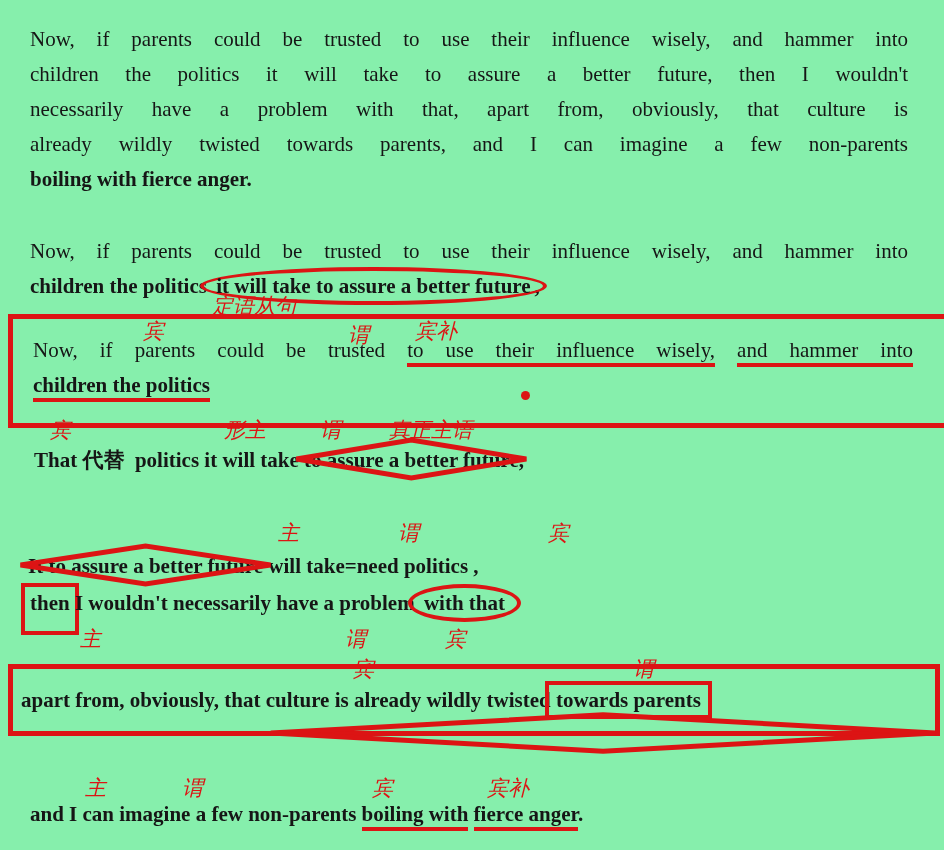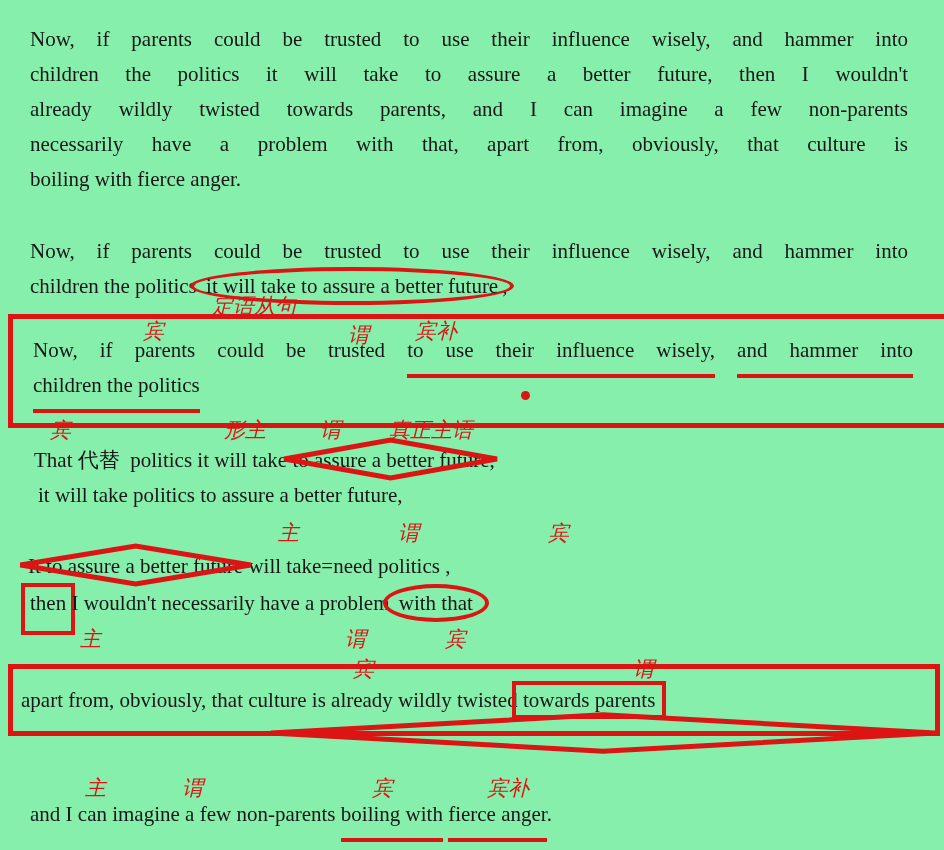--- a/index.html
+++ b/index.html
@@ -4,38 +4,38 @@
 <style>
   :root { --red:#dc1414; --ink:#161616; }
   html,body { margin:0; padding:0; background:#ffffff; }
   .page {
     position:relative; width:944px; height:850px; background:#86efac;
     font-family:"Liberation Serif","DejaVu Serif",serif;
     color:var(--ink); font-size:21px; overflow:hidden;
   }
   .abs { position:absolute; }
   .jline { text-align:justify; text-align-last:justify; line-height:35px; }
-  .nline { line-height:35px; white-space:nowrap; }
+  .nline { line-height:35px; white-space:nowrap;font-weight:bold; }
   .cn {
     position:absolute; color:var(--red);
     font-family:"Liberation Sans","DejaVu Sans",sans-serif;
     font-size:21px; line-height:24px; white-space:nowrap;font-style:italic;
   }
   .lrow { position:absolute; left:0; width:944px; height:26px; }
   .pre { white-space:pre; }
   
   .circle {
     border:4px solid var(--red); border-radius:50%;
     padding:3px 12px; margin:-7px -12px; position:relative;
   }
   
   .wordbox { border:4px solid var(--red); padding:4px 5px 16px 5px; margin:-8px -9px; }
   .inbox   { border:4px solid var(--red); padding:3px 7px; margin:-7px -11px; }
   
-  .uline { border-bottom:4px solid var(--red); padding-bottom:12px; }
+  .uline { border-bottom:4px solid var(--red); padding-bottom:1px; }
   
   .redbox { position:absolute; border:5px solid var(--red); background:transparent; }
   
   .diamond { position:relative; }
   .diamond > svg {
     position:absolute; left:-10px; top:-10px;
     width:calc(100% + 20px); height:calc(100% + 18px);
     overflow:visible; color:var(--red); pointer-events:none;
   }
   .wdiamond { position:absolute; }
@@ -43,22 +43,22 @@
   .dot { position:absolute; width:9px; height:9px; border-radius:50%; background:var(--red); }
 </style>
 </head>
 <body>
 
 <div class="page">
 
   <div class="abs" style="left:30px; top:22px; width:878px;">
     <div class="jline">Now, if parents could be trusted to use their influence wisely, and hammer into</div>
     <div class="jline">children the politics it will take to assure a better future, then I wouldn't</div>
+    <div class="jline">necessarily have a problem with that, apart from, obviously, that culture is</div>
     <div class="jline">already wildly twisted towards parents, and I can imagine a few non-parents</div>
-    <div class="jline">necessarily have a problem with that, apart from, obviously, that culture is</div>
     <div class="nline">boiling with fierce anger.</div>
   </div>
 
   <div class="abs" style="left:30px; top:234px; width:878px;">
     <div class="jline">Now, if parents could be trusted to use their influence wisely, and hammer into</div>
     <div class="nline"><span>children the politics </span><span class="circle"><span>it will take to assure a better future</span></span><span>,</span></div>
   </div>
   <span class="cn" style="left:212px; top:294px;">定语从句</span>
 
   <div class="redbox" style="left:8px; top:314px; width:914px; height:90px; padding:14px 0 0 20px;">
@@ -74,21 +74,20 @@
     <span class="cn" style="left:50px;">宾</span>
     <span class="cn" style="left:224px;text-align:right;">形主</span>
     <span class="cn" style="left:320px;">谓</span>
     <span class="cn" style="left:362px;margin-left:27px;">真正主语</span>
   </div>
 
   <div class="abs nline" style="left:34px; top:443px;"><span class="pre">That 代替  politics it will take </span><span class="diamond"><span>to assure a better future</span><svg viewBox="0 0 200 40" preserveAspectRatio="none" aria-hidden="true">
           <polygon points="2,20 100,2 198,20 100,38" fill="none" stroke="currentColor" stroke-width="5" vector-effect="non-scaling-stroke"></polygon>
         </svg></span><span>,</span></div>
 
-  <div class="abs nline" style="left:38px; top:478px;">it will take politics to assure a better future,</div>
 
   <div class="lrow" style="top:521px;">
     <span class="cn" style="left:278px;">主</span>
     <span class="cn" style="left:398px;">谓</span>
     <span class="cn" style="left:548px;">宾</span>
   </div>
 
   <div class="abs nline" style="left:28px; top:549px;"><span class="diamond"><span>It to assure a better future</span><svg viewBox="0 0 200 40" preserveAspectRatio="none" aria-hidden="true">
           <polygon points="2,20 100,2 198,20 100,38" fill="none" stroke="currentColor" stroke-width="5" vector-effect="non-scaling-stroke"></polygon>
         </svg></span><span> will take=need politics ,</span></div>

